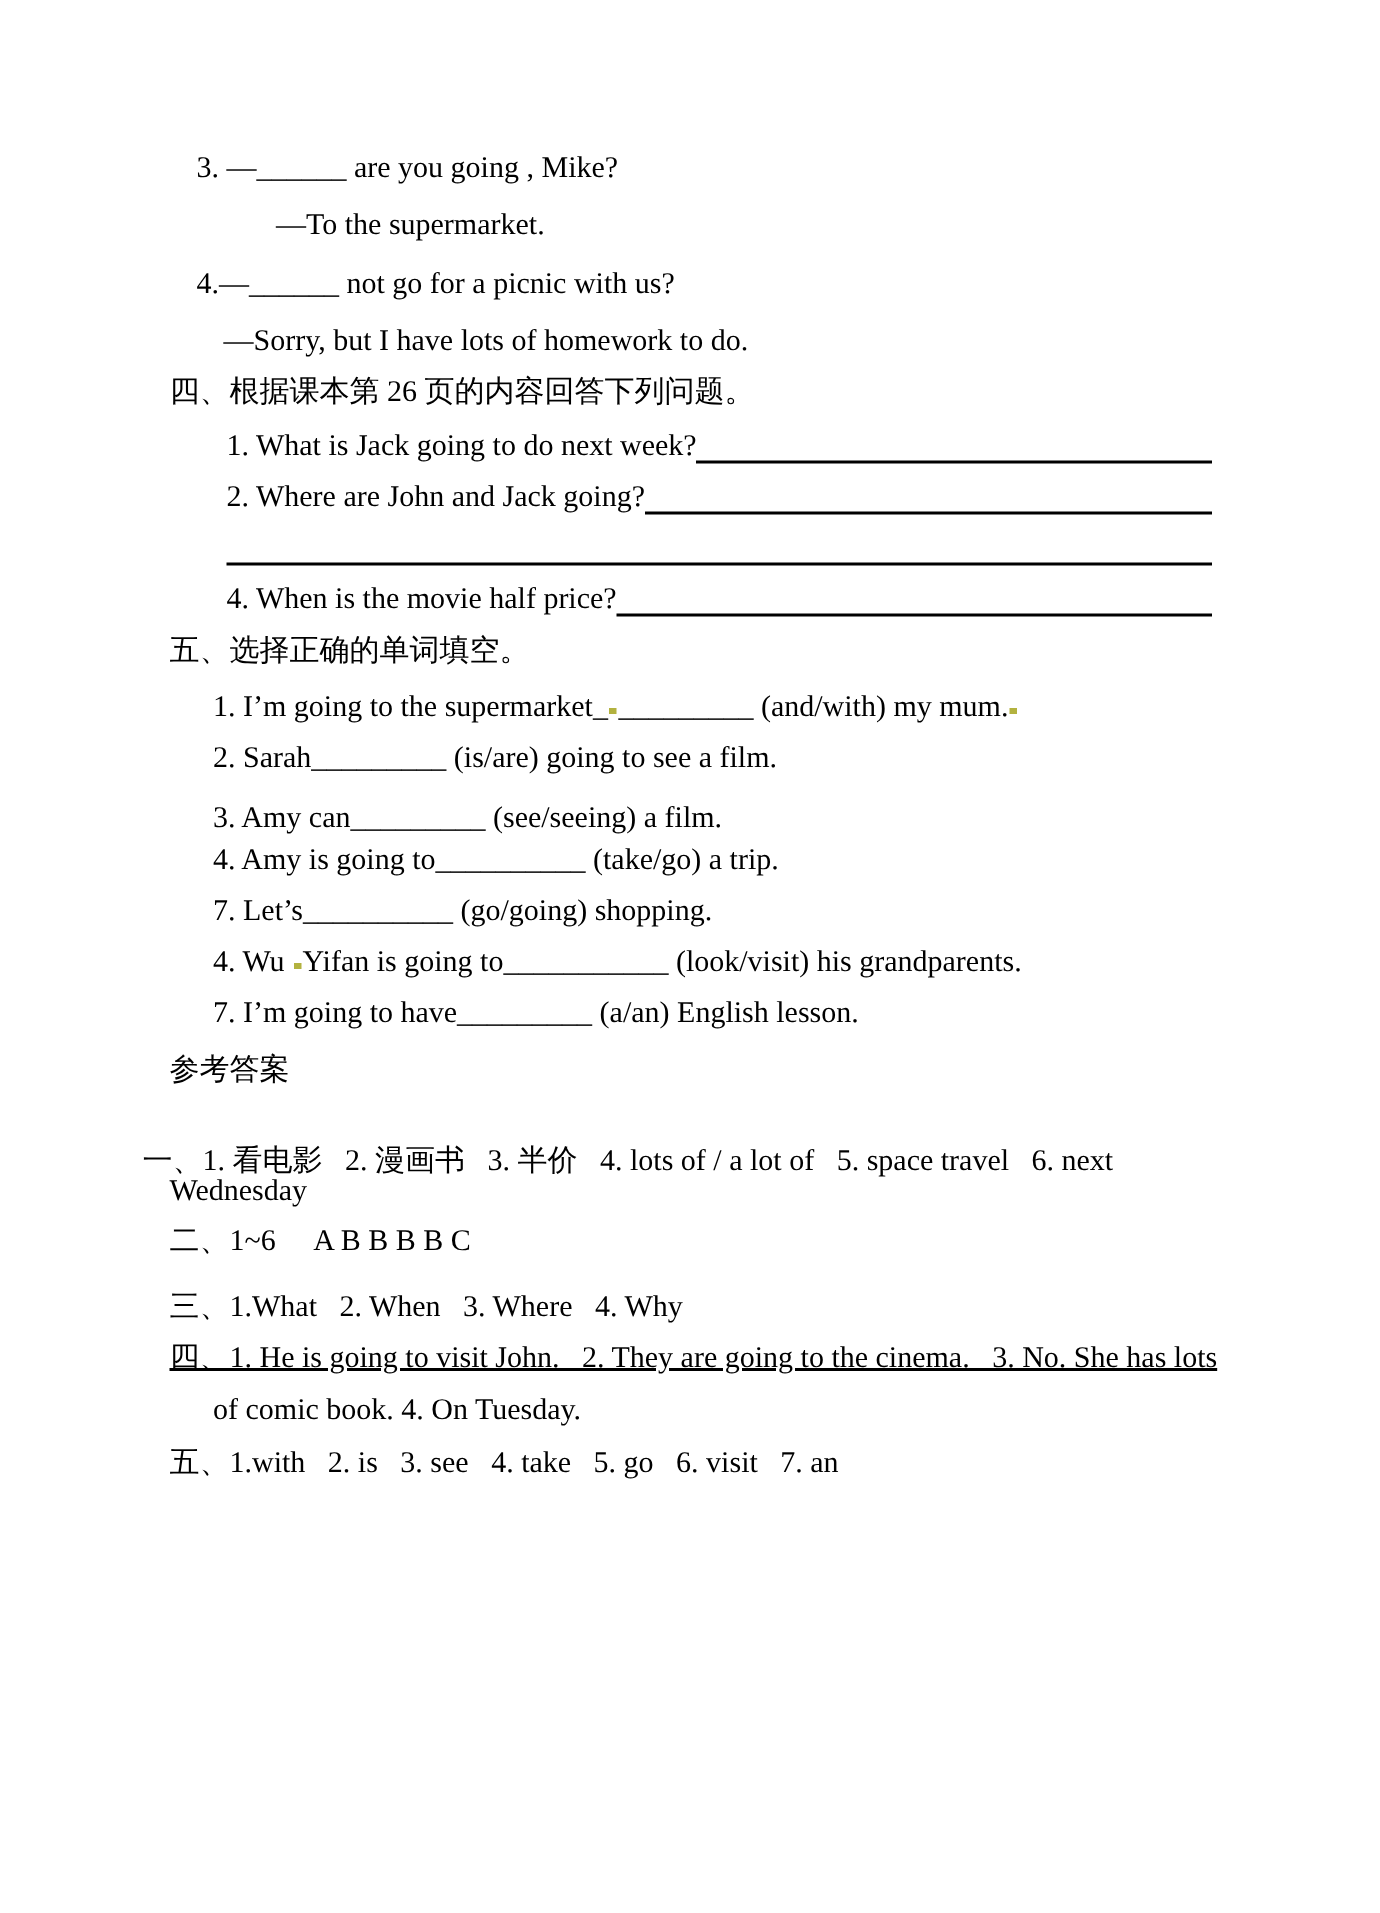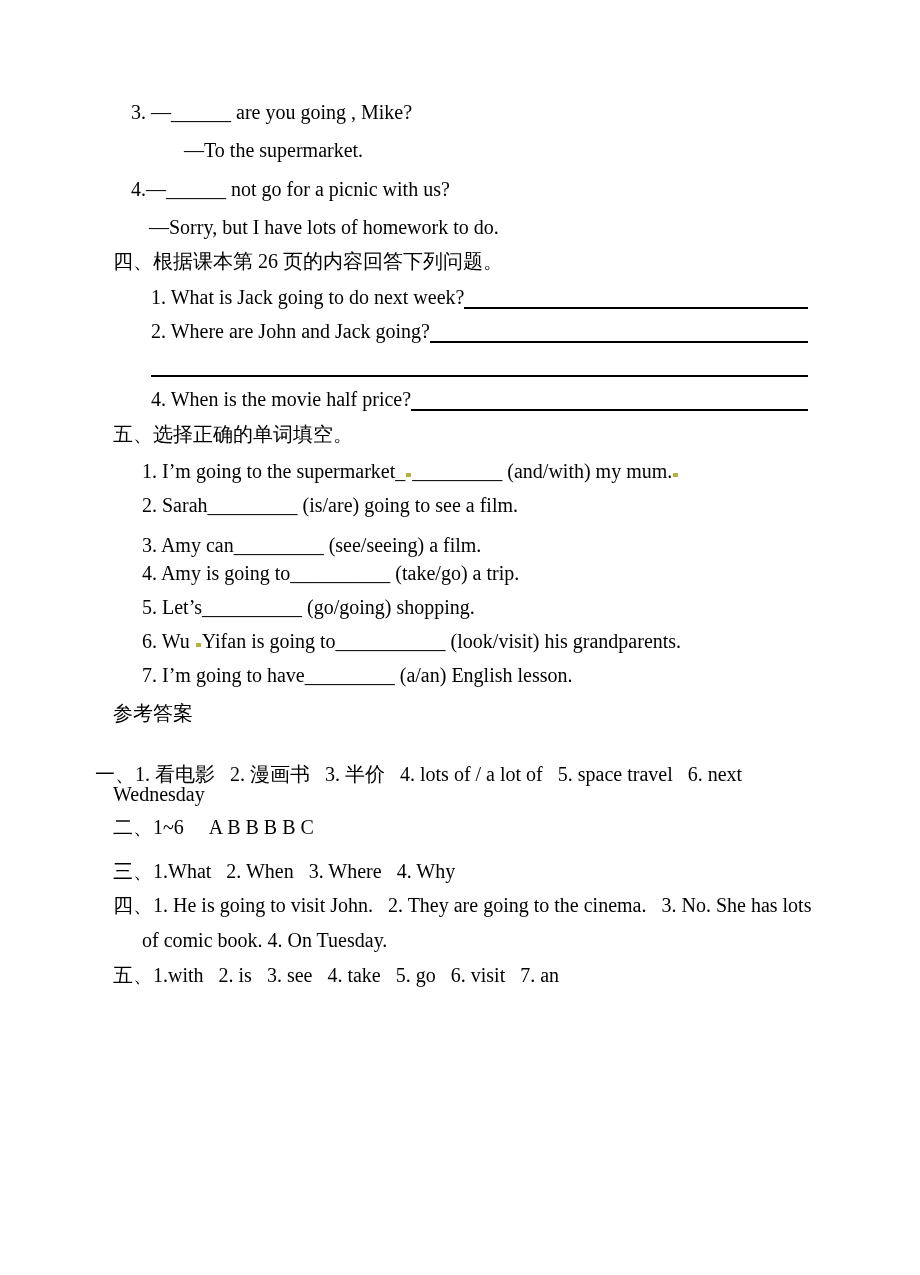--- a/index.html
+++ b/index.html
@@ -53,21 +53,21 @@
   .l-f4  { top: 560px; left: 142px; }
   .l-f5  { top: 594px; left: 142px; }
   .l-f6  { top: 628px; left: 142px; }
   .l-f7  { top: 662px; left: 142px; }
   
   .l-ans-title { top: 700px; left: 113px; }
   .l-ans1  { top: 742px; left: 95px; margin-top: 19px; }
   .l-ans1b { top: 781px; left: 113px; }
   .l-ans2  { top: 814px; left: 113px; }
   .l-ans3  { top: 858px; left: 113px; }
-  .l-ans4  { top: 892px; left: 113px; }
+  .l-ans4  { top: 892px; left: 113px; text-decoration: underline; }
   .l-ans4b { top: 927px; left: 142px; }
   .l-ans5  { top: 962px; left: 113px; }
   
   .mark {
     display: inline-block;
     width: 5px;
     height: 4px;
     margin: 0 1px;
     vertical-align: 1px;
   }
@@ -97,22 +97,22 @@
   <span class="qtext">4. When is the movie half price?</span>
   <span class="fill"></span>
 </div>
 
 <div class="line l-s5h">五、选择正确的单词填空。</div>
 
 <div class="line l-f1"><span>1. I’m going to the supermarket_</span><span class="mark" style="background: rgb(179, 178, 63);"></span><span>_________ (and/with) my mum.</span><span class="mark" style="background: rgb(179, 178, 63);"></span></div>
 <div class="line l-f2">2. Sarah_________ (is/are) going to see a film.</div>
 <div class="line l-f3">3. Amy can_________ (see/seeing) a film.</div>
 <div class="line l-f4">4. Amy is going to__________ (take/go) a trip.</div>
-<div class="line l-f5">5. Let’s__________ (go/going) shopping.</div>
-<div class="line l-f6"><span>6. Wu </span><span class="mark" style="background: rgb(179, 178, 63);"></span><span>Yifan is going to___________ (look/visit) his grandparents.</span></div>
+<div class="line l-f5">7. Let’s__________ (go/going) shopping.</div>
+<div class="line l-f6"><span>4. Wu </span><span class="mark" style="background: rgb(179, 178, 63);"></span><span>Yifan is going to___________ (look/visit) his grandparents.</span></div>
 <div class="line l-f7">7. I’m going to have_________ (a/an) English lesson.</div>
 
 <div class="line l-ans-title">参考答案</div>
 <div class="line l-ans1">一、1. 看电影   2. 漫画书   3. 半价   4. lots of / a lot of   5. space travel   6. next</div>
 <div class="line l-ans1b">Wednesday</div>
 <div class="line l-ans2">二、1~6     A B B B B C</div>
 <div class="line l-ans3">三、1.What   2. When   3. Where   4. Why</div>
 <div class="line l-ans4">四、1. He is going to visit John.   2. They are going to the cinema.   3. No. She has lots</div>
 <div class="line l-ans4b">of comic book. 4. On Tuesday.</div>
 <div class="line l-ans5">五、1.with   2. is   3. see   4. take   5. go   6. visit   7. an</div>

